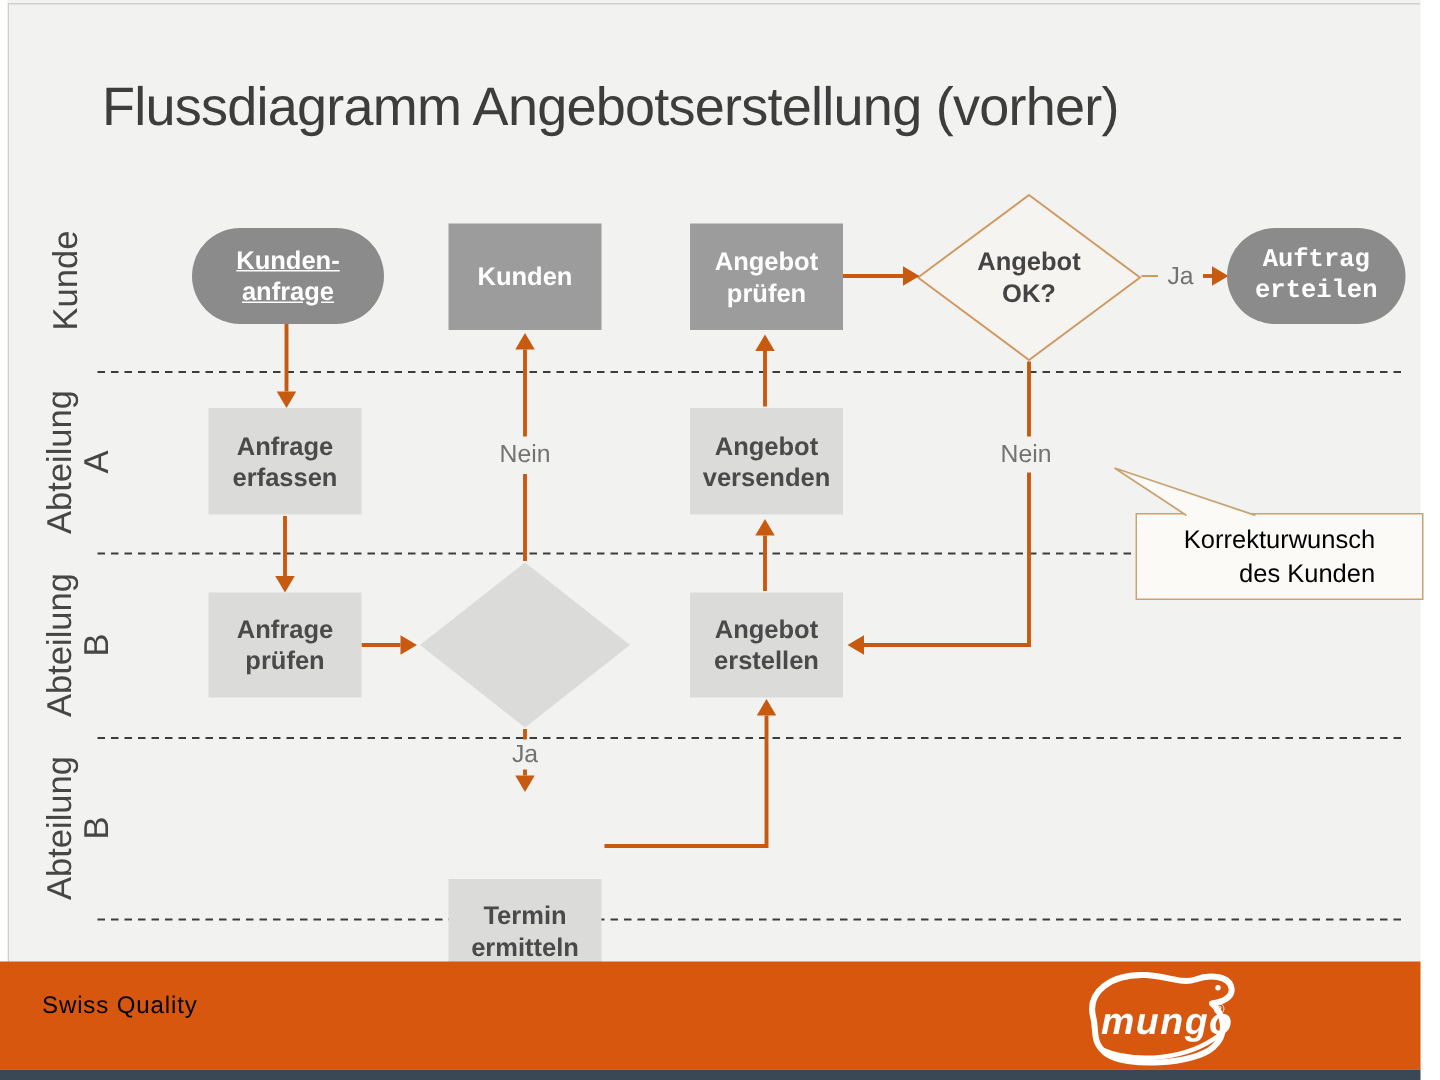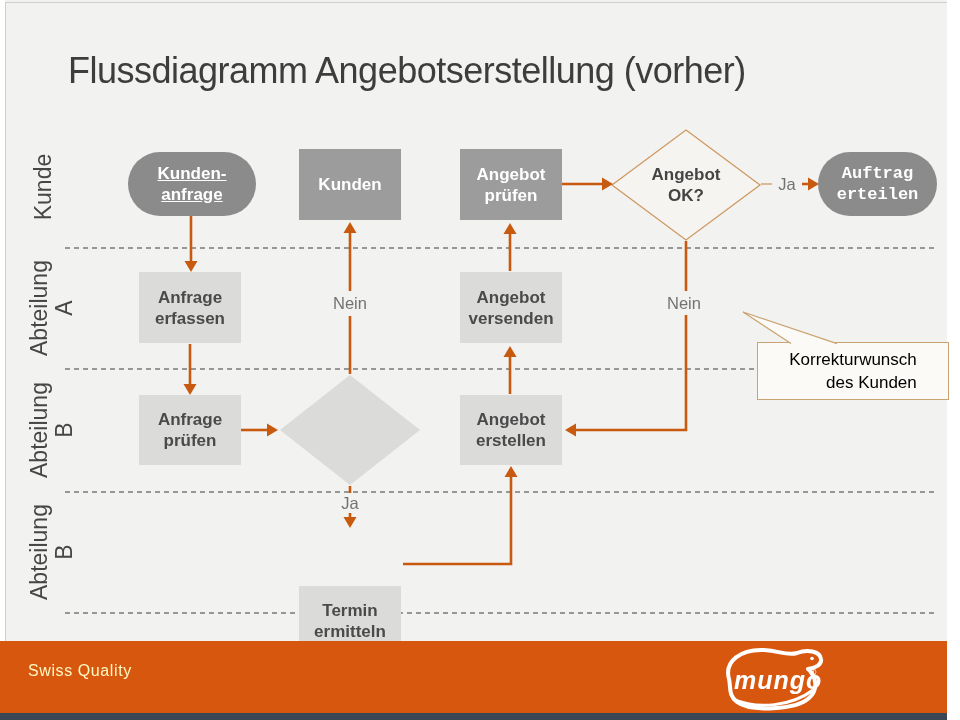--- a/index.html
+++ b/index.html
@@ -54,21 +54,21 @@
   .footer{
     position:absolute; left:0; top:641px; width:947px; height:72px;
     background:#d8570f; z-index:4;
   }
   .footer-strip{
     position:absolute; left:0; top:713px; width:947px; height:7px;
     background:#3a4754; z-index:4;
   }
   .tagline{
     position:absolute; left:28px; top:21px;
-    color:#fef9c3; font-size:16px; letter-spacing:0.6px;
+    color:#000000; font-size:16px; letter-spacing:0.6px;
   }
   .logo{ position:absolute; left:712px; top:2px; }
 </style>
 </head>
 <body>
 
 <div class="slide">
 
   <svg class="connectors" width="960" height="720" viewBox="0 0 960 720">
     <g stroke="#3c3c3c" stroke-width="1.2" stroke-dasharray="5,4">

